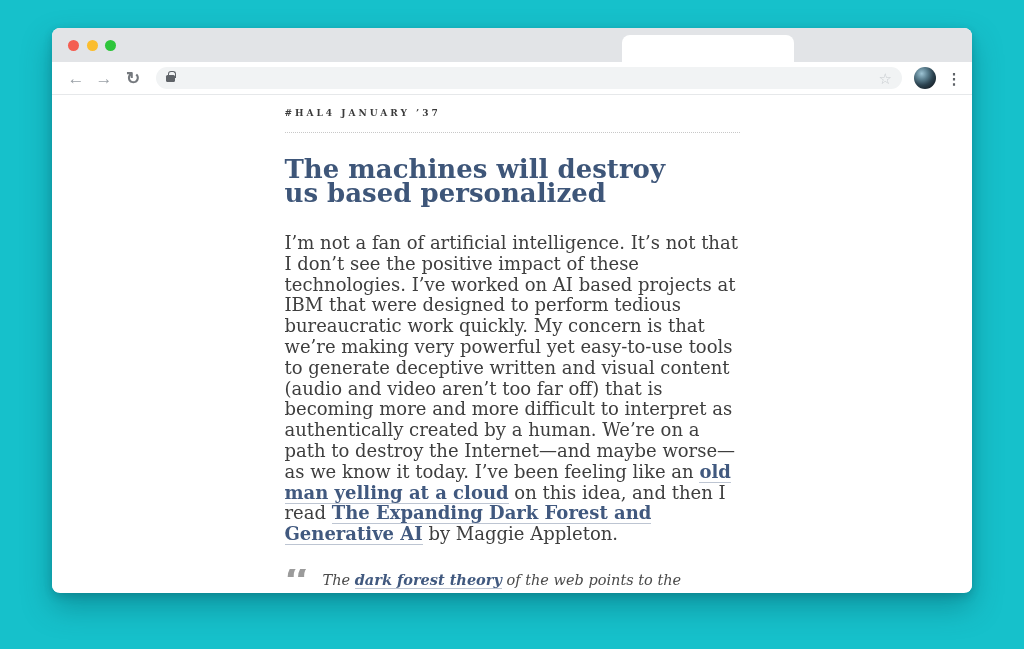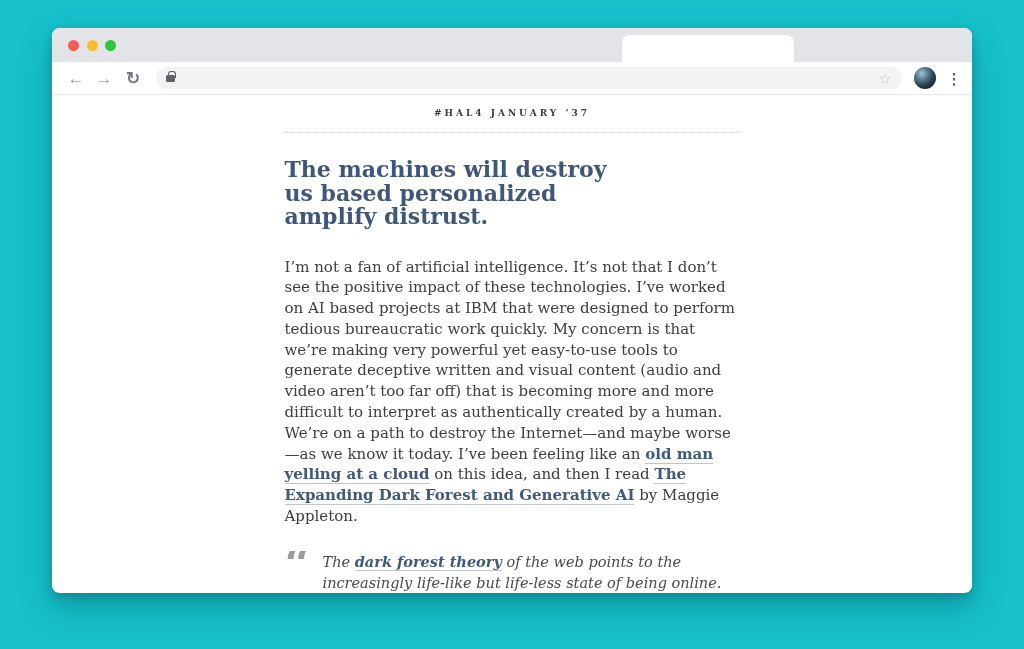--- a/index.html
+++ b/index.html
@@ -134,44 +134,44 @@
     overflow: hidden;
   }
   .article {
     width: 455px;
     margin: 0 auto;
     padding-top: 13px;
     font-family: "DejaVu Serif", serif;
   }
   .meta-row {
     display: flex;
-    justify-content: center;
+    justify-content: flex-start;
     align-items: baseline;
   }
   .meta-tag, .meta-date {
     font-size: 9px;
     font-weight: bold;
     letter-spacing: 3px;
     color: #3b3b3b;
   }
   .divider {
     border-bottom: 1px dotted #c8c8c8;
     margin-top: 14px;
   }
   .headline {
     margin-top: 25px;
     color: #3e5679;
-    font-size: 22px;
+    font-size: 26px;
     font-weight: bold;
     line-height: 23.5px;
   }
   .headline span { display: block; white-space: nowrap; }
   .body-para {
     margin-top: 28px;
-    font-size: 15px;
+    font-size: 18px;
     line-height: 20.8px;
     color: #3e3e3e;
   }
   a.text-link {
     color: #41597f;
     font-weight: bold;
     text-decoration: none;
     border-bottom: 1px solid rgba(65, 89, 127, 0.35);
   }
   .quote-block {
@@ -233,21 +233,20 @@
       <div class="meta-row">
         <span class="meta-tag">#HAL</span>
         <span class="meta-date">4 JANUARY ’37</span>
       </div>
 
       <div class="divider"></div>
 
       <h1 class="headline">
         <span>The machines will destroy</span>
         <span>us based personalized</span>
-        <span>amplify distrust.</span>
       </h1>
 
       <p class="body-para"><span>I’m not a fan of artificial intelligence. It’s not that I don’t see the positive impact of these technologies. I’ve worked on AI based projects at IBM that were designed to perform tedious bureaucratic work quickly. My concern is that we’re making very powerful yet easy-to-use tools to generate deceptive written and visual content (audio and video aren’t too far off) that is becoming more and more difficult to interpret as authentically created by a human. We’re on a path to destroy the Internet—and maybe worse—as we know it today. I’ve been feeling like an </span><a href="#" class="text-link">old man yelling at a cloud</a><span> on this idea, and then I read </span><a href="#" class="text-link">The Expanding Dark Forest and Generative AI</a><span> by Maggie Appleton.</span></p>
 
       <div class="quote-block">
         <div class="quote-mark">“</div>
         <div class="quote-text"><span>The </span><a href="#" class="text-link">dark forest theory</a><span> of the web points to the increasingly life-like but life-less state of being online.</span></div>
       </div>
 
     </div>

